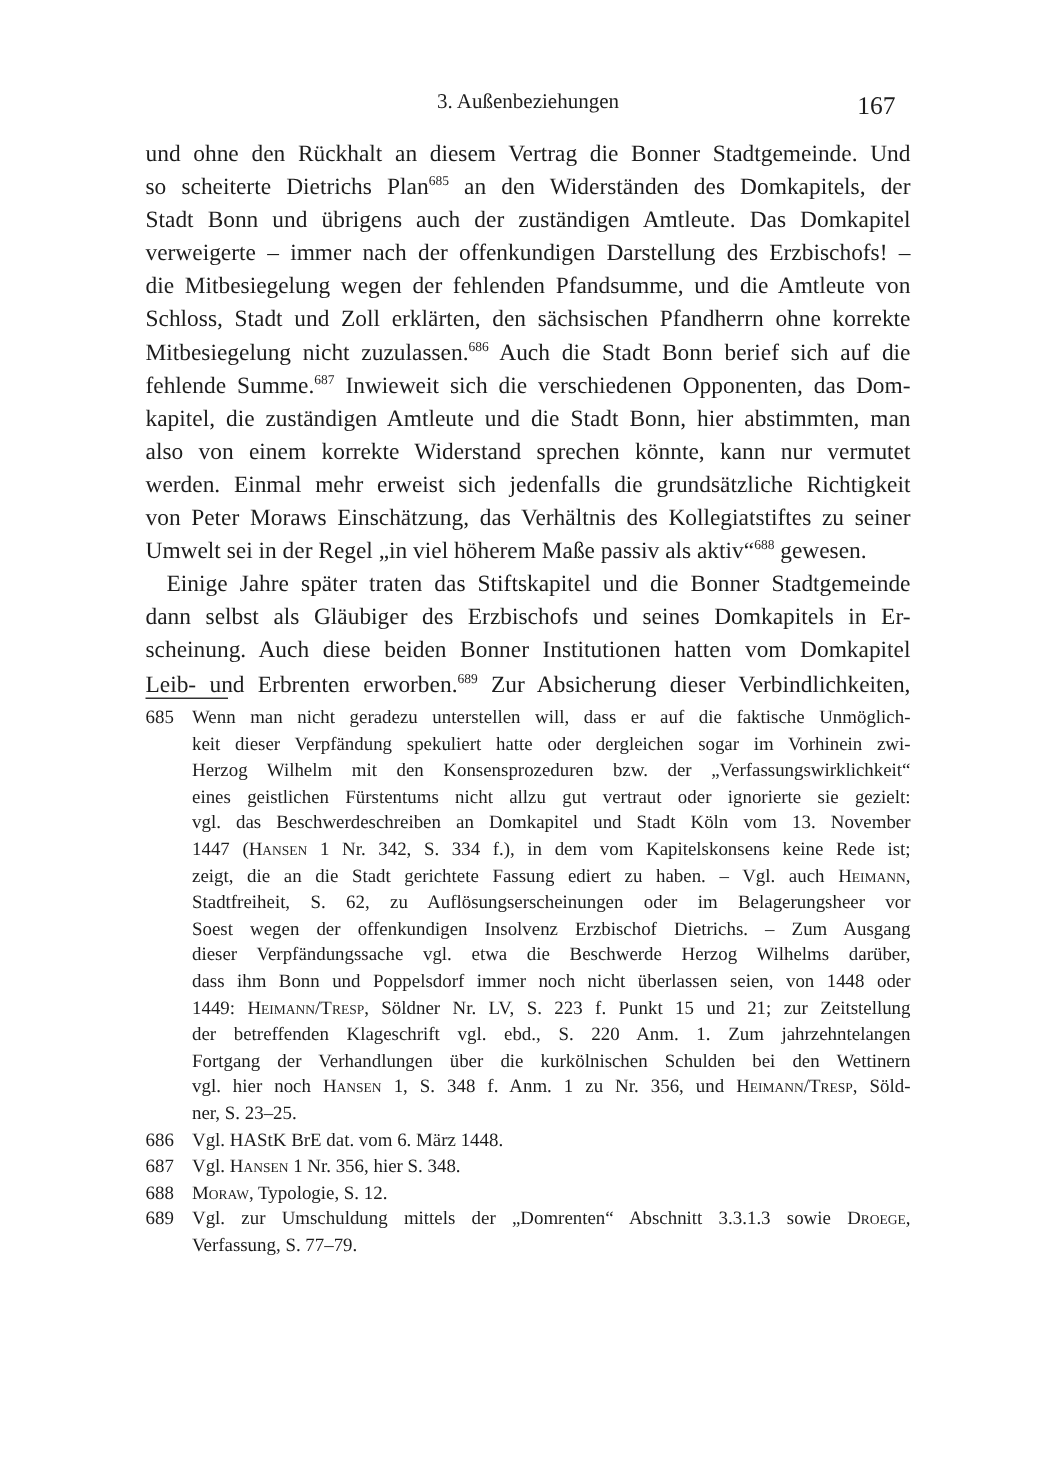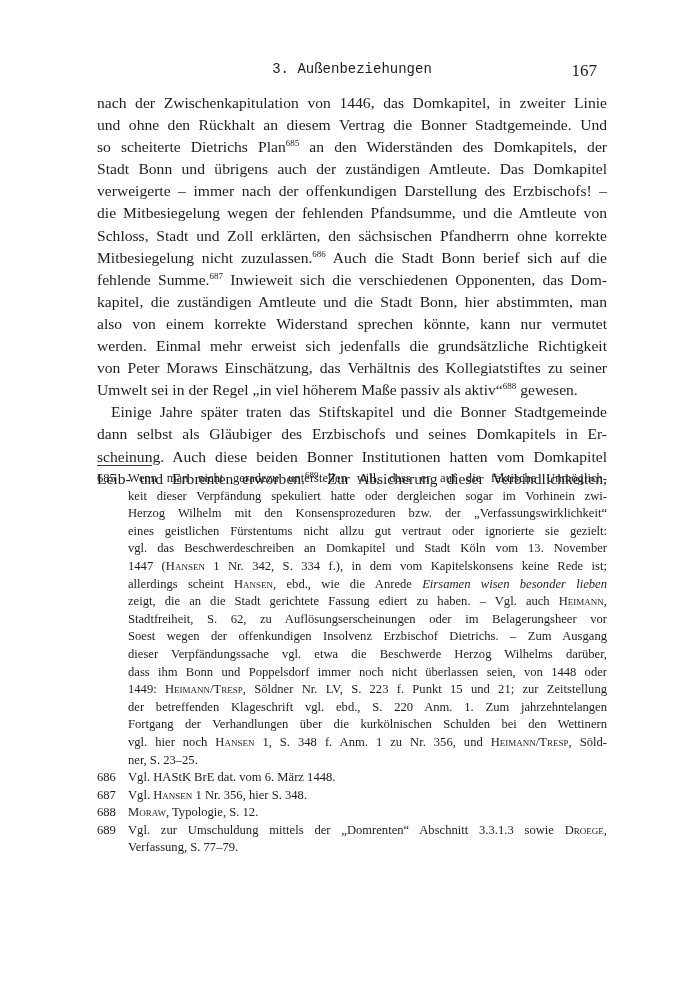--- a/index.html
+++ b/index.html
@@ -1,20 +1,20 @@
 <!DOCTYPE html>
 <html><head>
 <meta charset="utf-8">
 <style>
   html, body { margin: 0; padding: 0; background: #ffffff; }
   body { width: 700px; height: 988px; position: relative; overflow: hidden; }
   .page { position: absolute; left: 97px; top: 0; width: 510px; color: #1d1d1d;
           font-family: "Liberation Serif", "DejaVu Serif", serif; }
   .header { position: absolute; top: 61px; left: 0; width: 510px; height: 20px; font-size: 14px; }
-  .running-head { position: absolute; left: 0; width: 510px; text-align: center; font-family: Liberation Mono, monospace; }
+  .running-head { position: absolute; left: 0; width: 510px; text-align: center; }
   .page-number { position: absolute; right: 10px; font-size: 17px; }
   .body-text { position: absolute; top: 92px; left: 0; width: 510px; font-size: 15.6px; line-height: 22.1px; }
   .line { display: block; white-space: nowrap; text-align: justify; text-align-last: justify; height: 22.1px; }
   .line.last { text-align-last: left; }
   .line.indent { padding-left: 14px; }
   sup { font-size: 9px; line-height: 0; vertical-align: 6px; }
   .rule { position: absolute; top: 465px; left: 0; width: 55px; border-top: 1px solid #333; }
   .footnotes { position: absolute; top: 470px; left: 0; width: 510px; font-size: 12.6px; line-height: 17.6px; }
   .fn { position: relative; padding-left: 31px; }
   .fn-num { position: absolute; left: 0; top: 0; }
@@ -26,21 +26,20 @@
 </head>
 <body>
 
 <div class="page">
   <div class="header">
     <span class="running-head">3. Außenbeziehungen</span>
     <span class="page-number">167</span>
   </div>
 
   <div class="body-text" id="body-text">
-      <span class="line">nach der Zwischenkapitulation von 1446, das Domkapitel, in zweiter Linie</span>
       <span class="line">und ohne den Rückhalt an diesem Vertrag die Bonner Stadtgemeinde. Und</span>
       <span class="line">so scheiterte Dietrichs Plan<sup>685</sup> an den Widerständen des Domkapitels, der</span>
       <span class="line">Stadt Bonn und übrigens auch der zuständigen Amtleute. Das Domkapitel</span>
       <span class="line">verweigerte – immer nach der offenkundigen Darstellung des Erzbischofs! –</span>
       <span class="line">die Mitbesiegelung wegen der fehlenden Pfandsumme, und die Amtleute von</span>
       <span class="line">Schloss, Stadt und Zoll erklärten, den sächsischen Pfandherrn ohne korrekte</span>
       <span class="line">Mitbesiegelung nicht zuzulassen.<sup>686</sup> Auch die Stadt Bonn berief sich auf die</span>
       <span class="line">fehlende Summe.<sup>687</sup> Inwieweit sich die verschiedenen Opponenten, das Dom-</span>
       <span class="line">kapitel, die zuständigen Amtleute und die Stadt Bonn, hier abstimmten, man</span>
       <span class="line">also von einem korrekte Widerstand sprechen könnte, kann nur vermutet</span>
@@ -57,21 +56,20 @@
 
   <div class="footnotes" id="footnotes">
       <div class="fn">
         <span class="fn-num">685</span>
         <span class="fn-line">Wenn man nicht geradezu unterstellen will, dass er auf die faktische Unmöglich-</span>
         <span class="fn-line">keit dieser Verpfändung spekuliert hatte oder dergleichen sogar im Vorhinein zwi-</span>
         <span class="fn-line">Herzog Wilhelm mit den Konsensprozeduren bzw. der „Verfassungswirklichkeit“</span>
         <span class="fn-line">eines geistlichen Fürstentums nicht allzu gut vertraut oder ignorierte sie gezielt:</span>
         <span class="fn-line">vgl. das Beschwerdeschreiben an Domkapitel und Stadt Köln vom 13. November</span>
         <span class="fn-line">1447 (<span class="sc">Hansen</span> 1 Nr. 342, S. 334 f.), in dem vom Kapitelskonsens keine Rede ist;</span>
-        <span class="fn-line">allerdings scheint <span class="sc">Hansen</span>, ebd., wie die Anrede <span class="it">Eirsamen wisen besonder lieben</span></span>
         <span class="fn-line">zeigt, die an die Stadt gerichtete Fassung ediert zu haben. – Vgl. auch <span class="sc">Heimann</span>,</span>
         <span class="fn-line">Stadtfreiheit, S. 62, zu Auflösungserscheinungen oder im Belagerungsheer vor</span>
         <span class="fn-line">Soest wegen der offenkundigen Insolvenz Erzbischof Dietrichs. – Zum Ausgang</span>
         <span class="fn-line">dieser Verpfändungssache vgl. etwa die Beschwerde Herzog Wilhelms darüber,</span>
         <span class="fn-line">dass ihm Bonn und Poppelsdorf immer noch nicht überlassen seien, von 1448 oder</span>
         <span class="fn-line">1449: <span class="sc">Heimann/Tresp</span>, Söldner Nr. LV, S. 223 f. Punkt 15 und 21; zur Zeitstellung</span>
         <span class="fn-line">der betreffenden Klageschrift vgl. ebd., S. 220 Anm. 1. Zum jahrzehntelangen</span>
         <span class="fn-line">Fortgang der Verhandlungen über die kurkölnischen Schulden bei den Wettinern</span>
         <span class="fn-line">vgl. hier noch <span class="sc">Hansen</span> 1, S. 348 f. Anm. 1 zu Nr. 356, und <span class="sc">Heimann/Tresp</span>, Söld-</span>
         <span class="fn-line last">ner, S. 23–25.</span>

